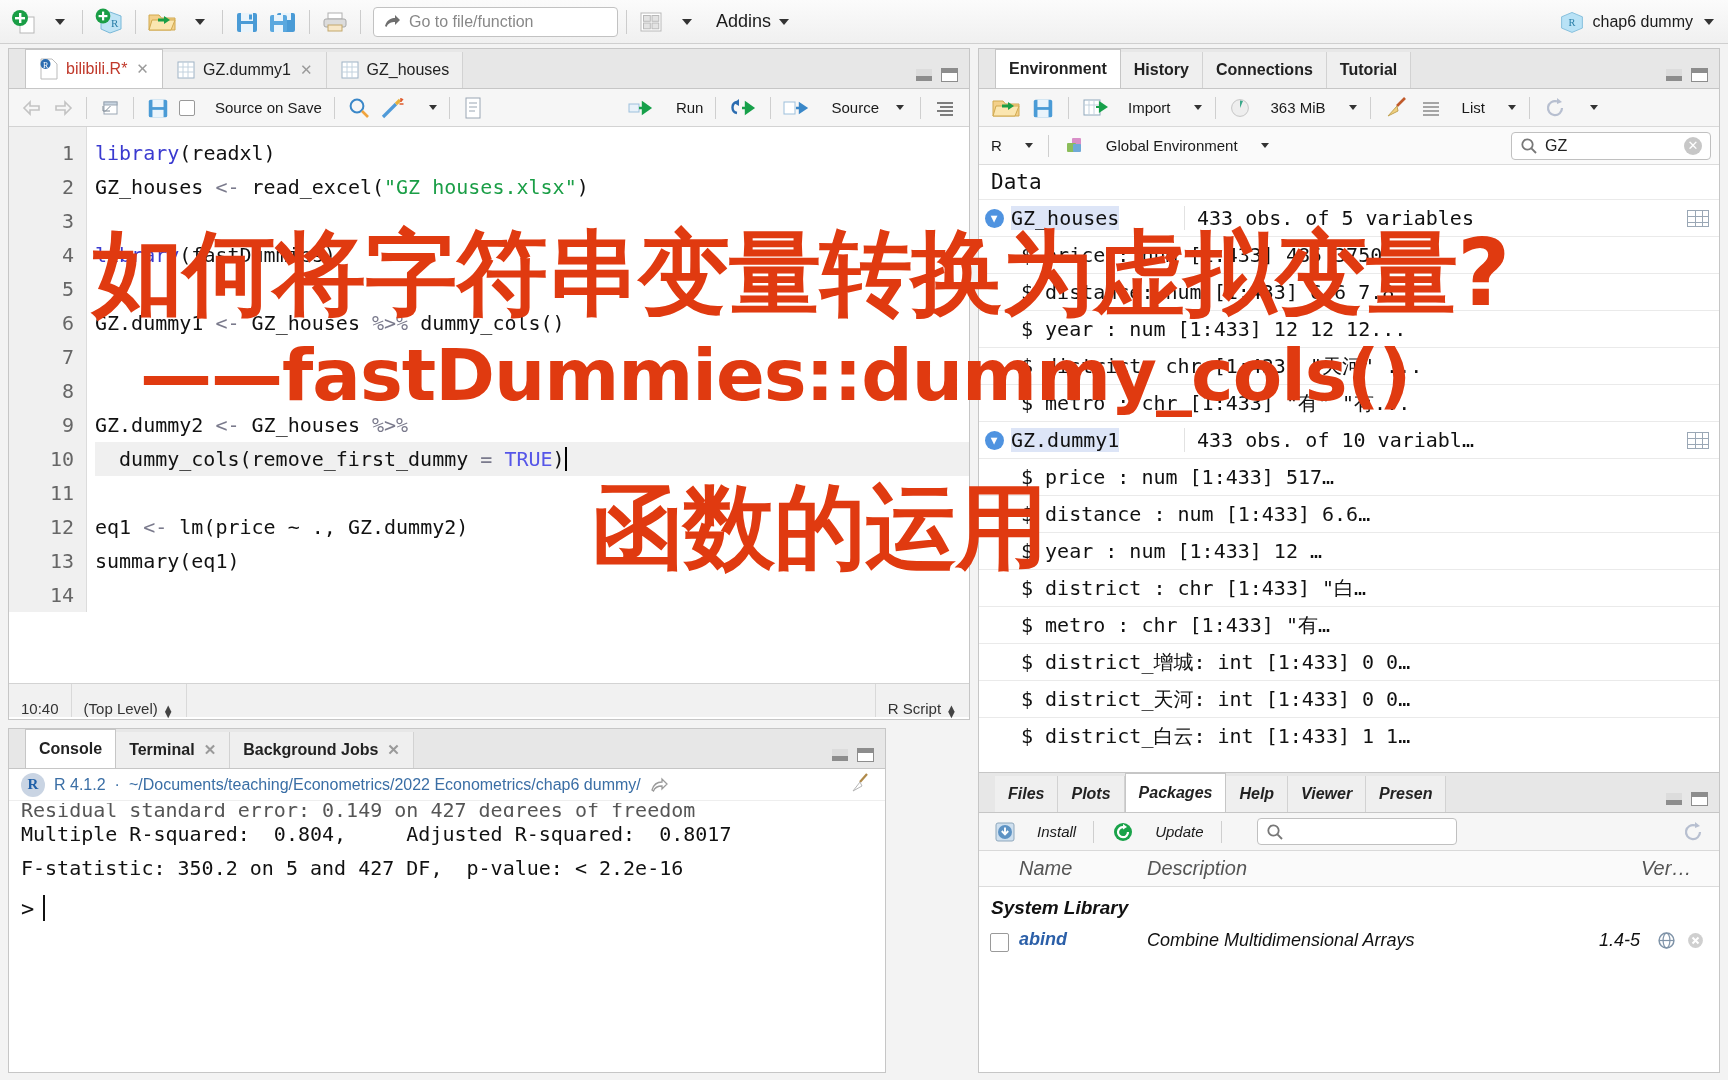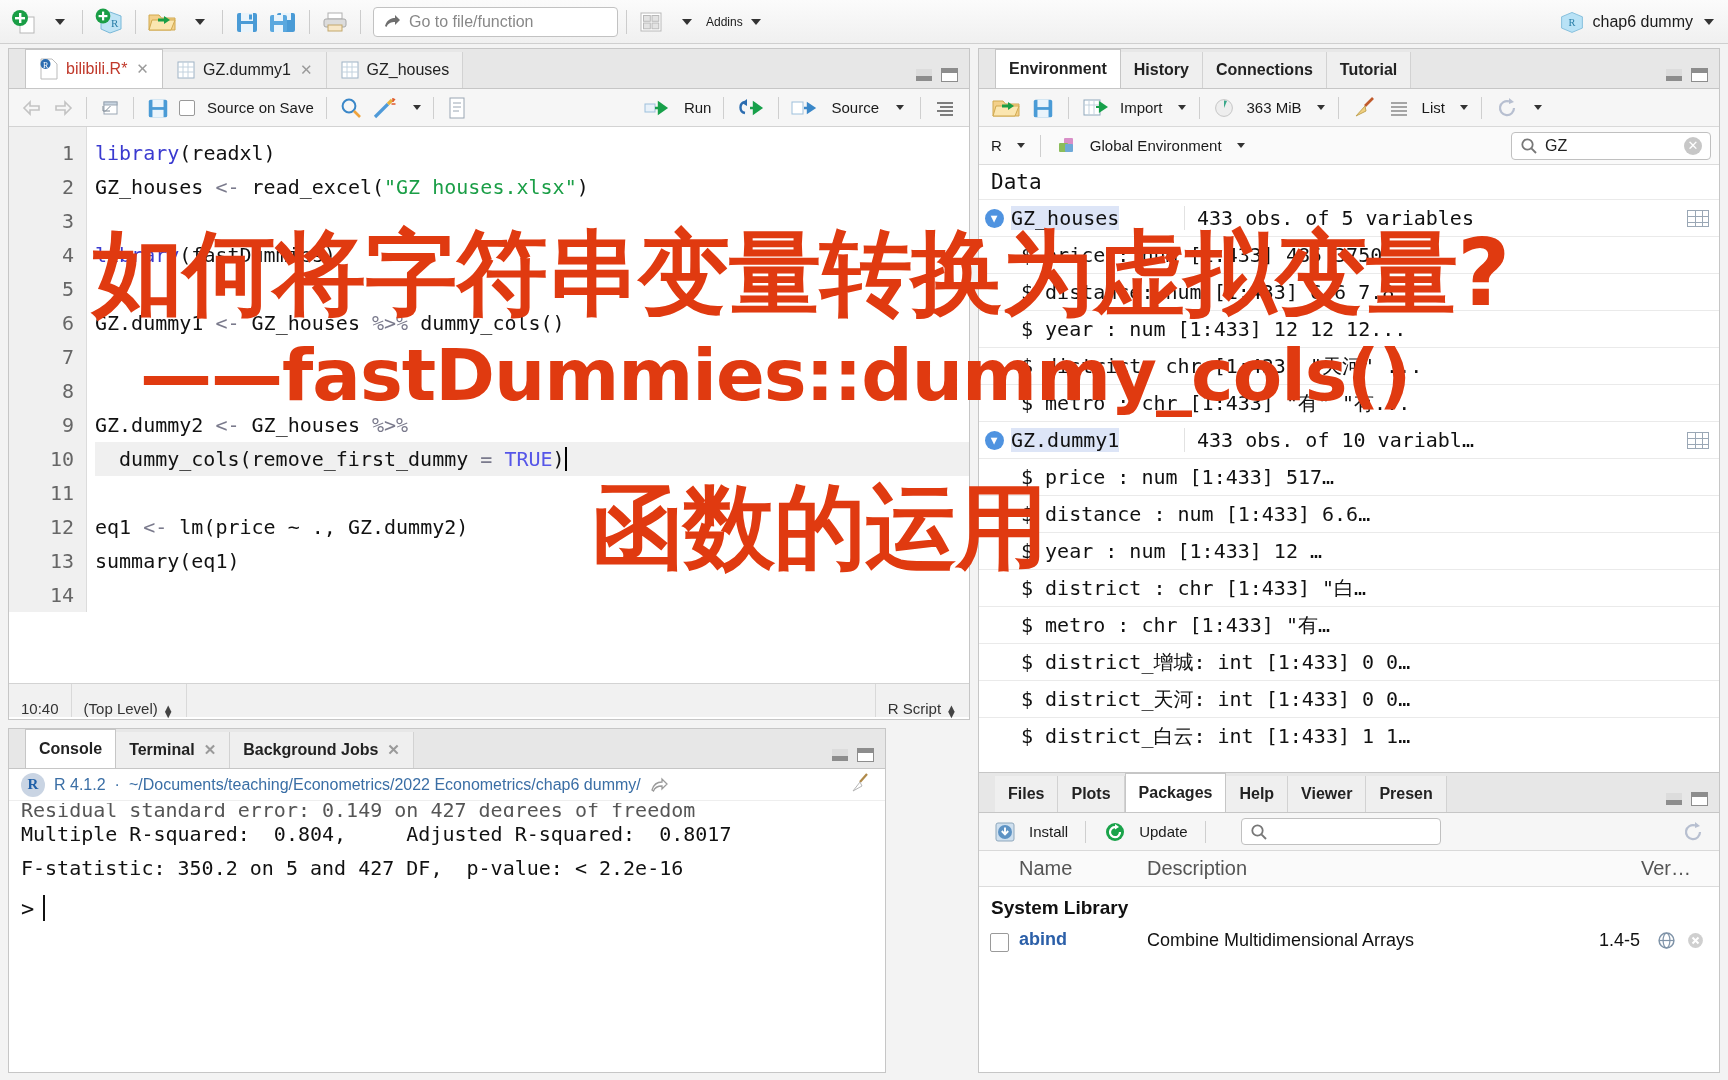--- a/index.html
+++ b/index.html
@@ -27,42 +27,42 @@
     border-right: 5px solid transparent; border-top: 6px solid #333; margin-left: 3px; }
   .caret-sm { border-left-width: 4px; border-right-width: 4px; border-top-width: 5px; }
 
   .goto-box {
     display: flex; align-items: center; height: 30px; width: 245px;
     background: #fff; border: 1px solid #c2c2c2; border-radius: 4px;
     padding: 0 8px; gap: 7px; margin-left: 4px;
   }
   .goto-text { color: #888; font-size: 16px; }
 
-  .addins-label { font-size: 12px; color: #1a1a1a; margin-left: 0; }
+  .addins-label { font-size: 18px; color: #1a1a1a; margin-left: 10px; }
 
   .project-area { margin-left: auto; display: flex; align-items: center; gap: 8px;
     padding-right: 6px; cursor: pointer; }
   .project-name { font-size: 16px; color: #1a1a1a; }
 
   
   .pane-source {
     position: absolute; left: 8px; top: 48px; width: 962px; height: 672px;
     background: #fff; border: 1px solid #c6c6c6;
   }
   .pane-console {
     position: absolute; left: 8px; top: 728px; width: 878px; height: 345px;
     background: #fff; border: 1px solid #c6c6c6;
   }
   .pane-env {
     position: absolute; left: 978px; top: 48px; width: 742px; height: 888px;
     background: #fff; border: 1px solid #c6c6c6;
   }
   .pane-files {
     position: absolute; left: 978px; top: 772px; width: 742px; height: 301px;
-    background: #fff; border: 1px solid #c6c6c6;
+    background: #fff; border: 1px solid #c6c6c6; font-style: italic;
   }
 
   
   .tabstrip {
     display: flex; align-items: flex-end; height: 40px;
     background: #e7e7e7; border-bottom: 1px solid #c6c6c6; position: relative;
   }
   .tab {
     display: flex; align-items: center; gap: 7px; height: 36px; padding: 0 13px;
     font-size: 16px; color: #222; background: #efefef;
@@ -83,21 +83,21 @@
     border-bottom-width: 5px; background: #dcdcdc; cursor: pointer; }
   .ctrl-max { width: 17px; height: 14px; border: 1px solid #8d8d8d;
     border-top-width: 5px; background: #fff; cursor: pointer; }
 
   
   .editor-toolbar {
     display: flex; align-items: center; height: 38px;
     background: #f6f6f6; border-bottom: 1px solid #d3d3d3; padding: 0 8px; gap: 1px;
   }
   .et-btn { height: 28px; min-width: 28px; display: flex; align-items: center;
-    justify-content: center; border-radius: 3px; cursor: pointer; padding: 0 4px; gap: 12px; }
+    justify-content: center; border-radius: 3px; cursor: pointer; padding: 0 4px; gap: 20px; }
   .et-label { font-size: 15px; color: #1a1a1a; }
   .et-sep { width: 1px; height: 22px; background: #cfcfcf; margin: 0 7px; }
   .chk { width: 16px; height: 16px; border: 1px solid #999; background: #fff;
     border-radius: 2px; }
 
   
   .editor-body { position: relative; height: 556px; background: #fff; overflow: hidden; }
   .code-area { display: flex; font-family: "DejaVu Sans Mono", monospace; font-size: 20px; }
   .gutter { width: 78px; background: #f0f0f0; border-right: 1px solid #dcdcdc;
     text-align: right; padding: 9px 12px 0 0; color: #666; }

